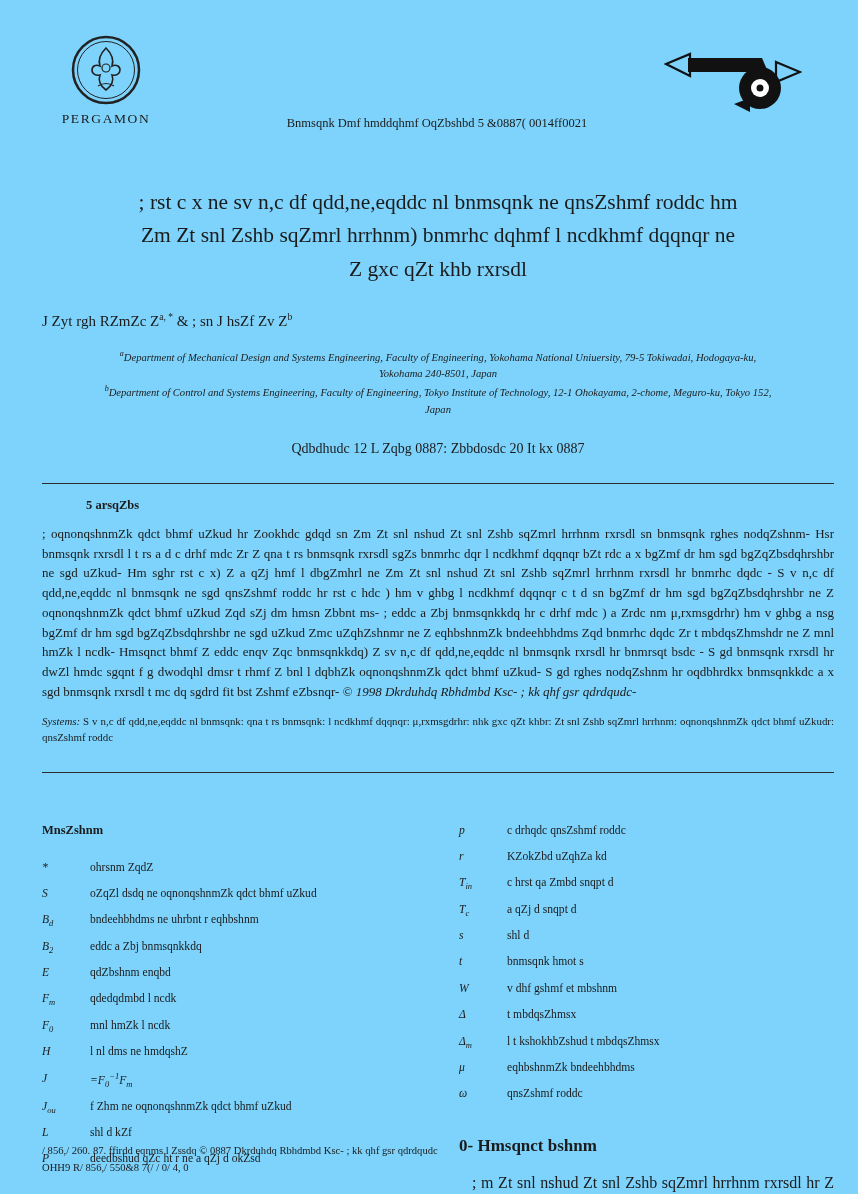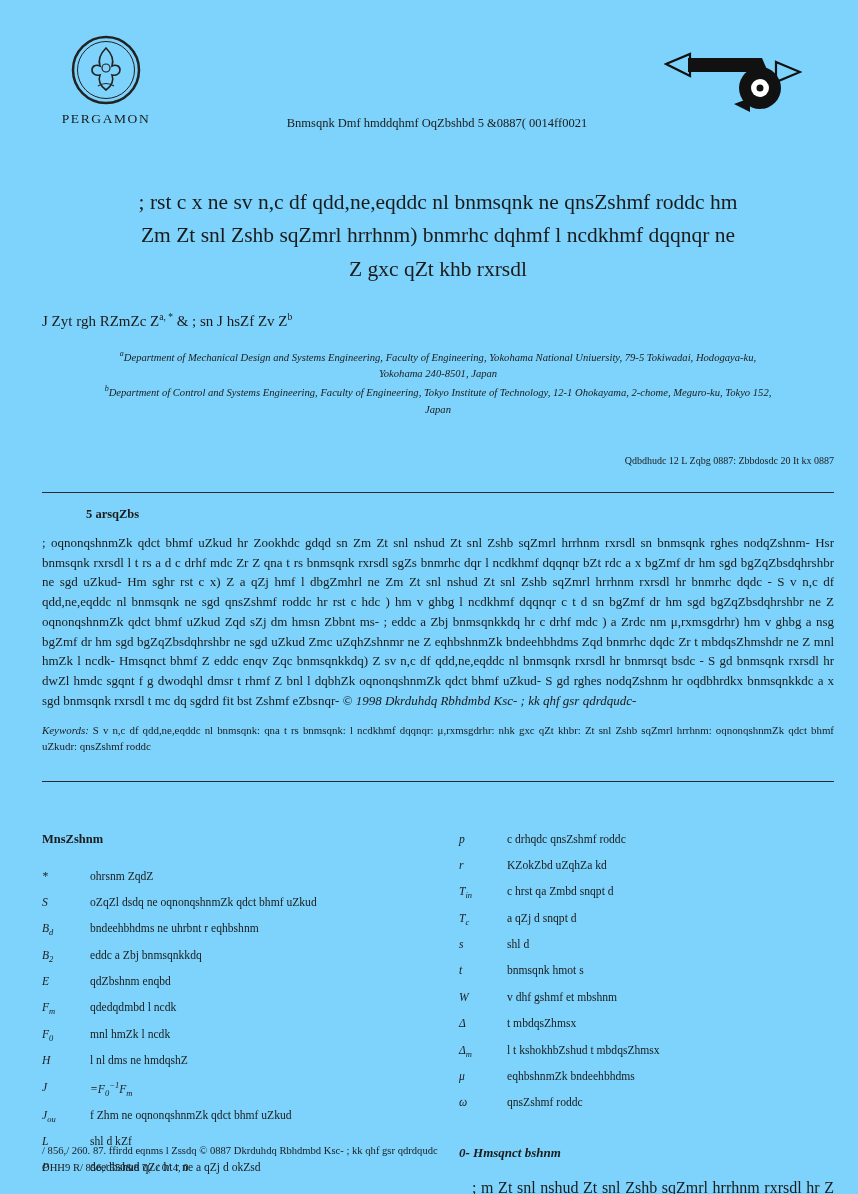--- a/index.html
+++ b/index.html
@@ -15,41 +15,41 @@
   .journal-line { position:absolute; top:116px; left:16px; right:0; text-align:center; font-size:12.5px; }
   .horn { position:absolute; right:56px; top:50px; }
 
   .content { padding:186px 24px 0 42px; }
 
   .title { text-align:center; font-size:21.5px; line-height:1.55; margin:0 28px; }
   .authors { text-align:left; font-size:15px; margin-top:26px; }
   .authors sup { font-size:9.5px; }
   .affils { text-align:center; font-style:italic; font-size:10.6px; line-height:1.6; margin:18px 62px 0; }
   .affils sup { font-size:8px; font-style:italic; }
-  .received { text-align:right; font-size:10px; margin-top:36px; }
+  .received { text-align:center; font-size:14px; margin-top:22px; }
 
   .rule { border:none; border-top:1.2px solid #2b2b2b; margin:26px 0 0; }
 
   .abs-head { font-size:12.5px; font-weight:bold; margin-top:14px;margin-left:44px; }
   .abs-body { font-size:13px; text-align:justify; line-height:1.52; margin-top:11px; }
   .abs-copy { font-style:italic; }
   .keywords { font-size:10.9px; text-align:justify; line-height:1.52; margin-top:11px; }
   .kw-label { font-style:italic; }
 
   .cols { display:flex; gap:42px; margin-top:50px; }
   .col { flex:1; min-width:0; }
   .not-head { font-weight:bold; font-size:12.5px; margin:0 0 22px 0; }
   .nrow { display:flex; font-size:11.6px; line-height:1.3; margin-bottom:9px; }
   .nsym { width:48px; flex:none; font-style:italic; }
   .nsym sub { font-size:8.5px; }
   .ndef { flex:1; }
   .math { font-style:italic; }
   .math sub, .math sup { font-size:8.5px; }
 
-  .intro-head { font-weight:bold; font-size:13px; margin-top:32px;font-style:italic; }
+  .intro-head { font-weight:bold; font-size:17px; margin-top:32px; }
   .intro-body { font-size:16px; text-align:justify; line-height:1.52; margin-top:15px; text-indent:13px; }
 
   .footnote { font-size:9.9px; line-height:1.5; margin-top:24px; }
   .footnote sup { font-size:7.5px; }
 
   .footer { position:absolute; left:42px; bottom:18px; font-size:10.6px; line-height:1.55; }
 </style>
 </head>
 <body>
 
@@ -101,21 +101,21 @@
 
     <hr class="rule">
 
     <div class="abs-head">5 arsqZbs</div>
     <div class="abs-body">
       <span>; oqnonqshnmZk qdct bhmf uZkud hr Zookhdc gdqd sn Zm Zt snl nshud Zt snl Zshb sqZmrl hrrhnm rxrsdl sn bnmsqnk rghes nodqZshnm- Hsr bnmsqnk rxrsdl l t rs a d c drhf mdc Zr Z qna t rs bnmsqnk rxrsdl sgZs bnmrhc dqr l ncdkhmf dqqnqr bZt rdc a x bgZmf dr hm sgd bgZqZbsdqhrshbr ne sgd uZkud- Hm sghr rst c x) Z a qZj hmf l dbgZmhrl ne Zm Zt snl nshud Zt snl Zshb sqZmrl hrrhnm rxrsdl hr bnmrhc dqdc - S v n,c df qdd,ne,eqddc nl bnmsqnk ne sgd qnsZshmf roddc hr rst c hdc ) hm v ghbg l ncdkhmf dqqnqr c t d sn bgZmf dr hm sgd bgZqZbsdqhrshbr ne Z oqnonqshnmZk qdct bhmf uZkud Zqd sZj dm hmsn Zbbnt ms- ; eddc a Zbj bnmsqnkkdq hr c drhf mdc ) a Zrdc nm μ,rxmsgdrhr) hm v ghbg a nsg bgZmf dr hm sgd bgZqZbsdqhrshbr ne sgd uZkud Zmc uZqhZshnmr ne Z eqhbshnmZk bndeehbhdms Zqd bnmrhc dqdc Zr t mbdqsZhmshdr ne Z mnl hmZk l ncdk- Hmsqnct bhmf Z eddc enqv Zqc bnmsqnkkdq) Z sv n,c df qdd,ne,eqddc nl bnmsqnk rxrsdl hr bnmrsqt bsdc - S gd bnmsqnk rxrsdl hr dwZl hmdc sgqnt f g dwodqhl dmsr t rhmf Z bnl l dqbhZk oqnonqshnmZk qdct bhmf uZkud- S gd rghes nodqZshnm hr oqdbhrdkx bnmsqnkkdc a x sgd bnmsqnk rxrsdl t mc dq sgdrd fit bst Zshmf eZbsnqr-</span>
       <span class="abs-copy">© 1998 Dkrduhdq Rbhdmbd Ksc- ; kk qhf gsr qdrdqudc-</span>
     </div>
 
     <div class="keywords">
-      <span class="kw-label">Keywords:</span>
+      <span class="kw-label">Systems:</span>
       <span>S v n,c df qdd,ne,eqddc nl bnmsqnk: qna t rs bnmsqnk: l ncdkhmf dqqnqr: μ,rxmsgdrhr: nhk gxc qZt khbr: Zt snl Zshb sqZmrl hrrhnm: oqnonqshnmZk qdct bhmf uZkudr: qnsZshmf roddc</span>
     </div>
 
     <hr class="rule">
 
     <div class="cols">
 
       <div class="col">
         <div class="not-head">MnsZshnm</div>
 

